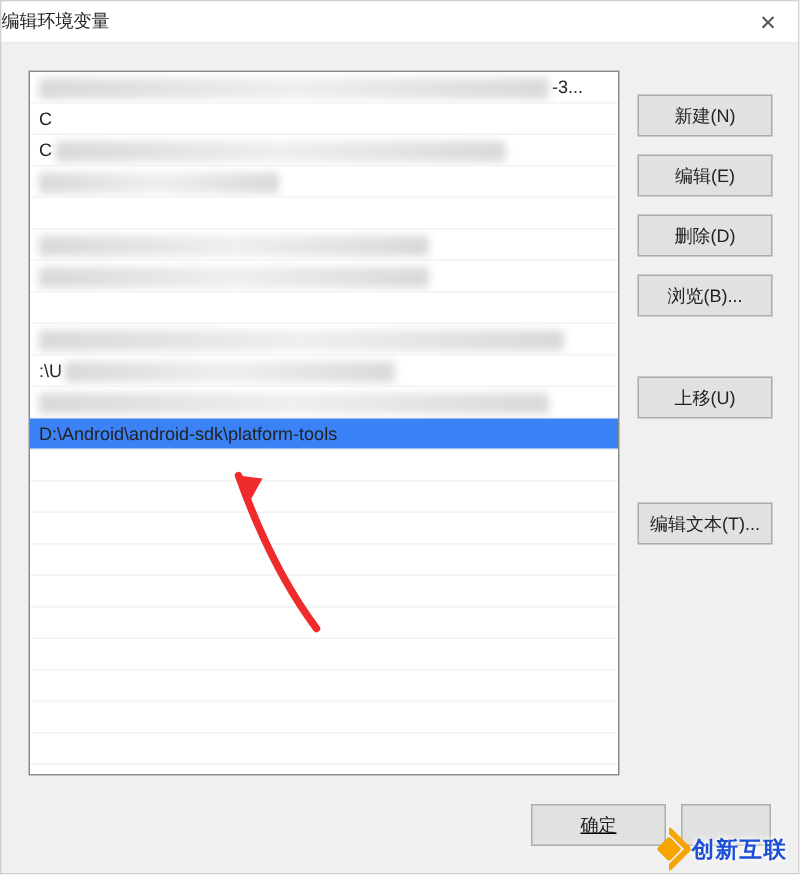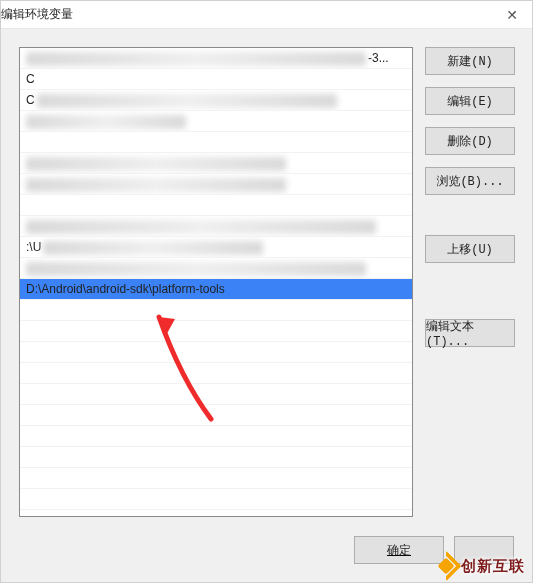--- a/index.html
+++ b/index.html
@@ -79,26 +79,25 @@
     border-radius: 2px;
     filter: blur(3px);
     background: linear-gradient(90deg, #d9d9d9 0%, #efefef 50%, #d9d9d9 100%);
   }
   .row-selected {
     background: #3b82f6;
   }
   .btn-col {
     position: absolute;
     right: 17px;
-    top: 18px;
+    top: 34px;
     width: 90px;
     display: flex;
     flex-direction: column;
     gap: 0;
-    font-family: Liberation Mono, monospace;
   }
   .win-btn {
     height: 28px;
     margin-bottom: 12px;
     background: #e1e1e1;
     border: 1px solid #adadad;
     font-size: 12px;
     color: #222;
     display: flex;
     align-items: center;
@@ -157,21 +156,21 @@
   .watermark .logo .inner {
     position: absolute;
     width: 12px; height: 12px;
     left: 5px; top: 5px;
     background: #f6a500;
     border-radius: 2px;
   }
   .watermark .txt {
     font-size: 15px;
     font-weight: 600;
-    color: #7f1d1d;
+    color: #1d4ed8;
     text-shadow: 0 0 4px #fff, 0 0 4px #fff;
     letter-spacing: 1px;
     text-align: right;
   }
 </style>
 </head>
 <body>
 
 <div class="dialog">
 

